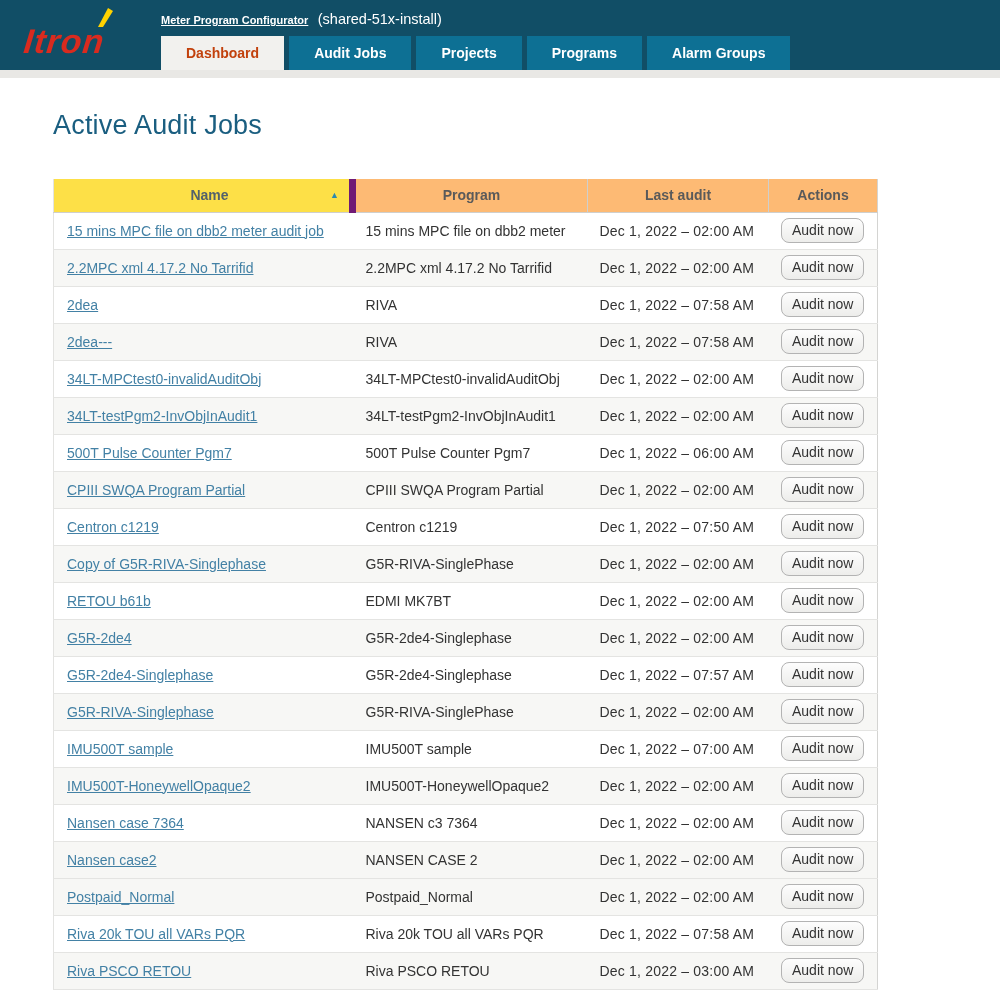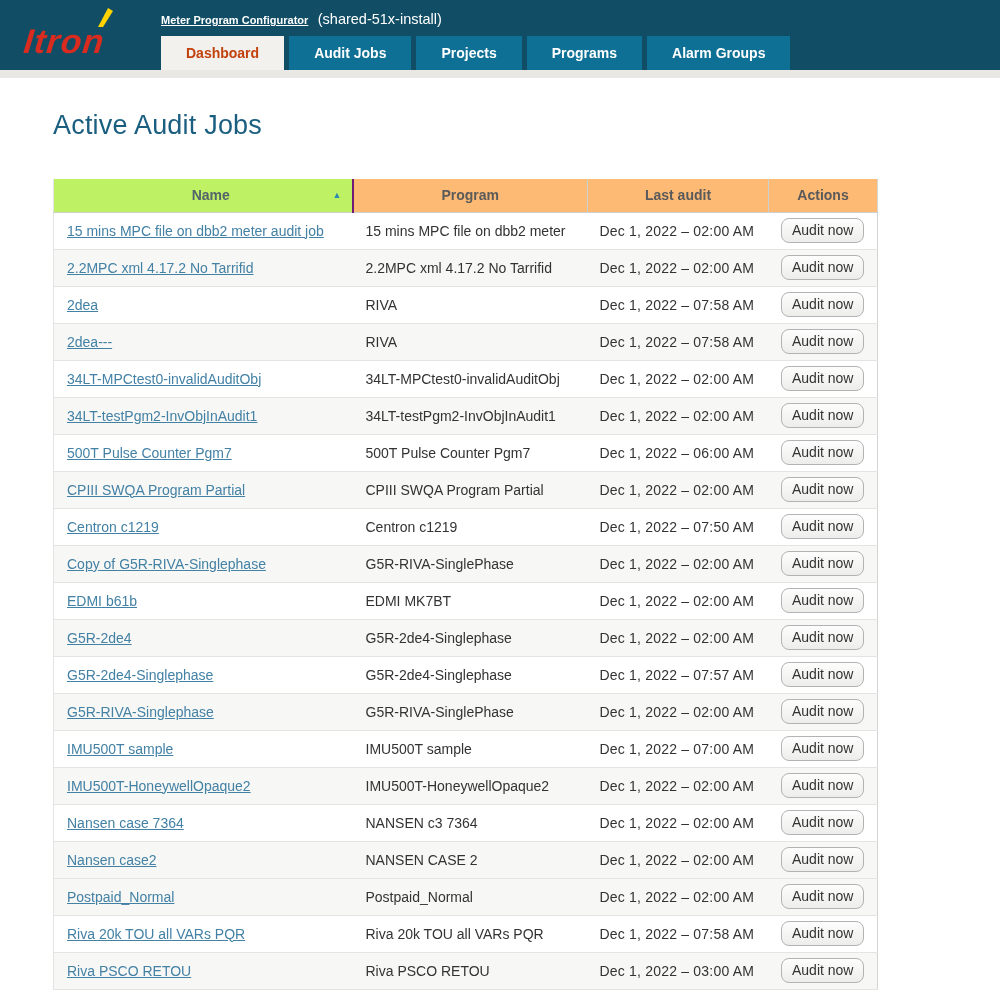--- a/index.html
+++ b/index.html
@@ -35,21 +35,21 @@
     border-left:1px solid #e3e3e1; border-right:1px solid #d4d4d2; }
   .col-name    { width:299px; }
   .col-program { width:235px; }
   .col-last    { width:181px; }
   .col-actions { width:109px; }
 
   th { height:33px; font-size:14px; font-weight:700; color:#5a5a5a; text-align:center;
     background:#fdba74; border-right:1px solid #cfcfcd; border-bottom:1px solid #cfcfcd;
     position:relative; }
   th:last-child { border-right:none; }
-  th.th-name { background:#bef264; color:#53626b; border-right:2px solid #701a75;padding-left:16px; }
+  th.th-name { background:#fde047; color:#53626b; border-right:7px solid #701a75;padding-left:16px; }
   .sort-icon { position:absolute; right:10px; top:50%; transform:translateY(-50%);
     font-size:9px; color:#2d89ae; }
 
   td { height:37px; font-size:14px; color:#333; border-bottom:1px solid #e4e4e2;
     white-space:nowrap; overflow:hidden; vertical-align:middle; }
   tr.alt td { background:#f7f7f5; }
   td.cell-name { padding-left:13px; }
   td.cell-program { padding-left:13px; }
   td.cell-last { padding-left:12px; letter-spacing:0.2px; }
   td.cell-actions { text-align:center; }
@@ -160,21 +160,21 @@
           <td class="cell-last">Dec 1, 2022 – 07:50 AM</td>
           <td class="cell-actions"><button class="audit-btn">Audit now</button></td>
         </tr>
         <tr class="alt">
           <td class="cell-name"><a class="job-link">Copy of G5R-RIVA-Singlephase</a></td>
           <td class="cell-program">G5R-RIVA-SinglePhase</td>
           <td class="cell-last">Dec 1, 2022 – 02:00 AM</td>
           <td class="cell-actions"><button class="audit-btn">Audit now</button></td>
         </tr>
         <tr class="">
-          <td class="cell-name"><a class="job-link">EDMI b61b</a></td>
+          <td class="cell-name"><a class="job-link">RETOU b61b</a></td>
           <td class="cell-program">EDMI MK7BT</td>
           <td class="cell-last">Dec 1, 2022 – 02:00 AM</td>
           <td class="cell-actions"><button class="audit-btn">Audit now</button></td>
         </tr>
         <tr class="alt">
           <td class="cell-name"><a class="job-link">G5R-2de4</a></td>
           <td class="cell-program">G5R-2de4-Singlephase</td>
           <td class="cell-last">Dec 1, 2022 – 02:00 AM</td>
           <td class="cell-actions"><button class="audit-btn">Audit now</button></td>
         </tr>

